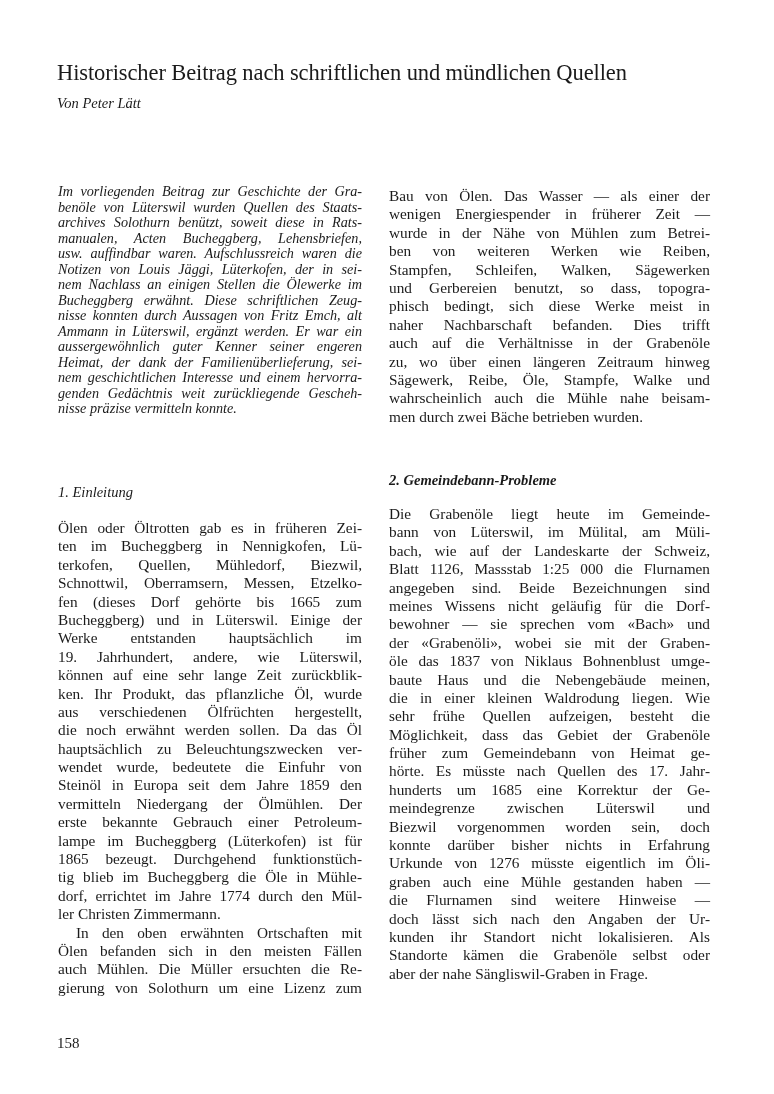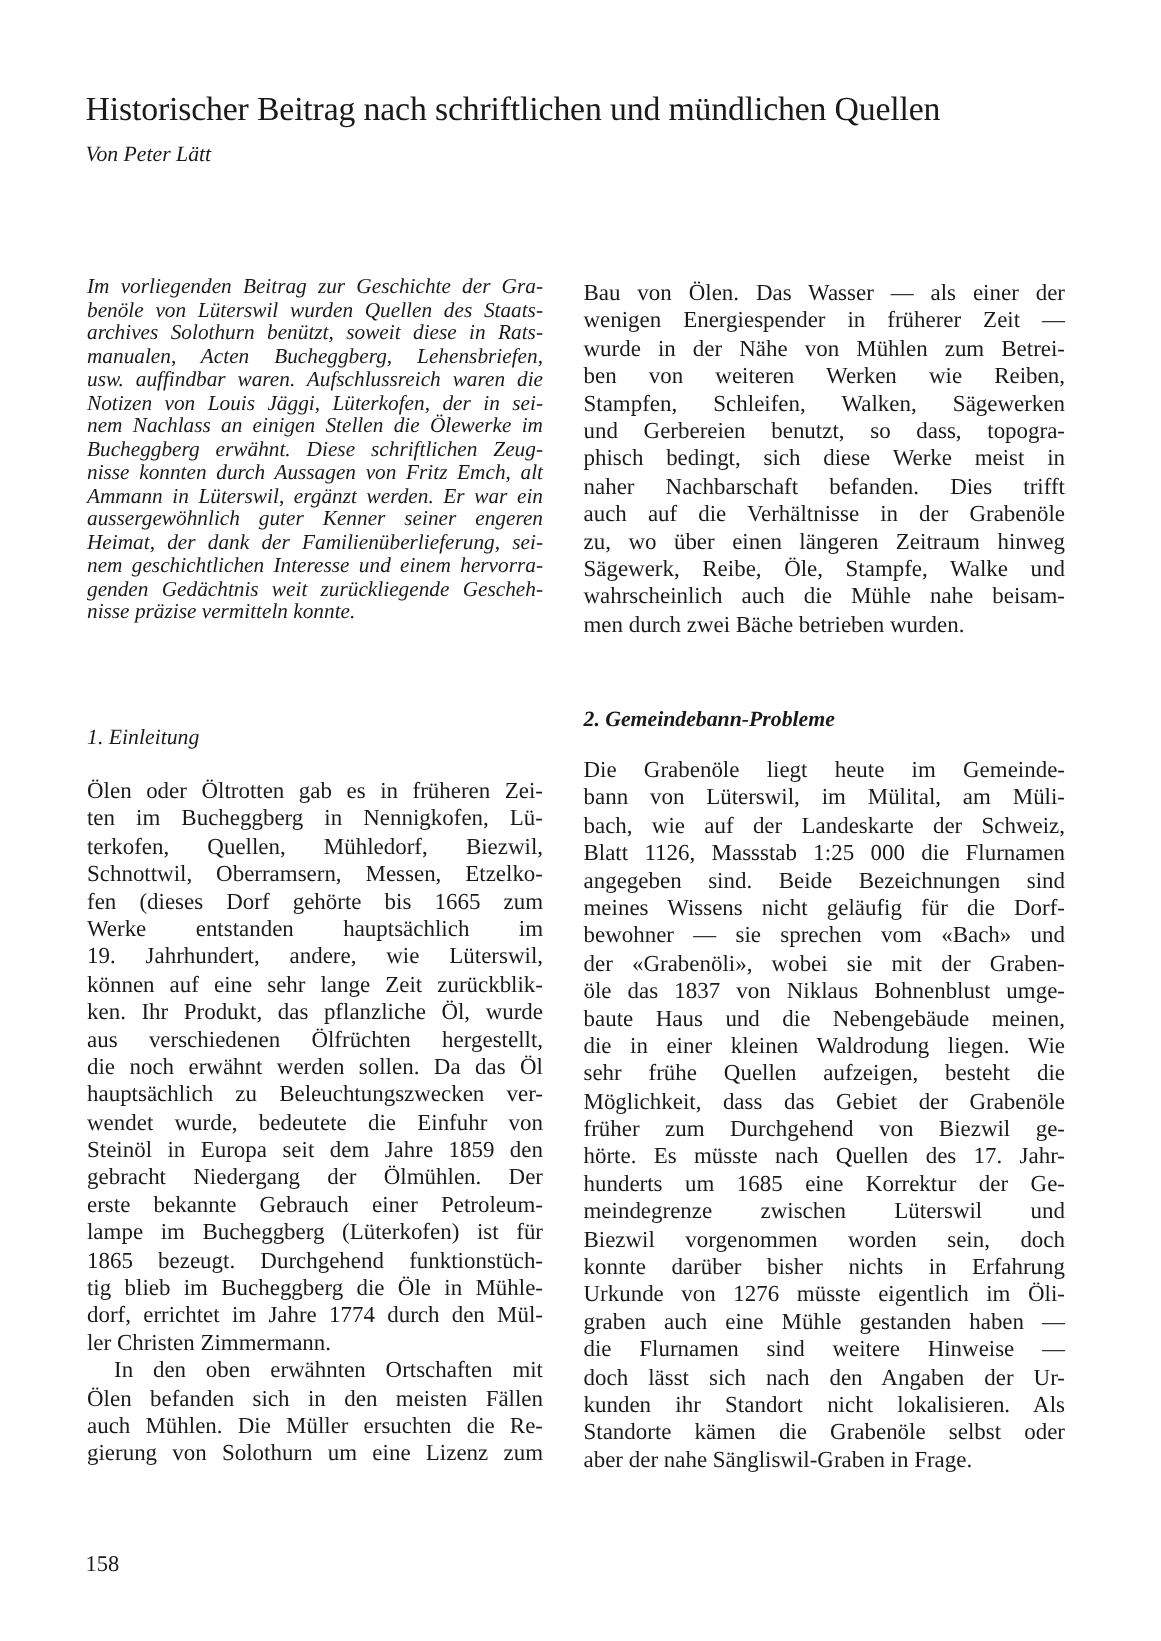--- a/index.html
+++ b/index.html
@@ -54,30 +54,31 @@
 
 <div class="heading" style="left:58px; top:484px;">1. Einleitung</div>
 
 <div class="col col-left body-text" style="top:519px;">
   <div id="s1p1">
       <span class="line">Ölen oder Öltrotten gab es in früheren Zei-</span>
       <span class="line">ten im Bucheggberg in Nennigkofen, Lü-</span>
       <span class="line">terkofen, Quellen, Mühledorf, Biezwil,</span>
       <span class="line">Schnottwil, Oberramsern, Messen, Etzelko-</span>
       <span class="line">fen (dieses Dorf gehörte bis 1665 zum</span>
+      <span class="line">Bucheggberg) und in Lüterswil. Einige der</span>
       <span class="line">Werke entstanden hauptsächlich im</span>
       <span class="line">19. Jahrhundert, andere, wie Lüterswil,</span>
       <span class="line">können auf eine sehr lange Zeit zurückblik-</span>
       <span class="line">ken. Ihr Produkt, das pflanzliche Öl, wurde</span>
       <span class="line">aus verschiedenen Ölfrüchten hergestellt,</span>
       <span class="line">die noch erwähnt werden sollen. Da das Öl</span>
       <span class="line">hauptsächlich zu Beleuchtungszwecken ver-</span>
       <span class="line">wendet wurde, bedeutete die Einfuhr von</span>
       <span class="line">Steinöl in Europa seit dem Jahre 1859 den</span>
-      <span class="line">gebracht Niedergang der Ölmühlen. Der</span>
+      <span class="line">vermitteln Niedergang der Ölmühlen. Der</span>
       <span class="line">erste bekannte Gebrauch einer Petroleum-</span>
       <span class="line">lampe im Bucheggberg (Lüterkofen) ist für</span>
       <span class="line">1865 bezeugt. Durchgehend funktionstüch-</span>
       <span class="line">tig blieb im Bucheggberg die Öle in Mühle-</span>
       <span class="line">dorf, errichtet im Jahre 1774 durch den Mül-</span>
       <span class="line last">ler Christen Zimmermann.</span>
     </div>
   <div id="s1p2">
       <span class="line indent">In den oben erwähnten Ortschaften mit</span>
       <span class="line">Ölen befanden sich in den meisten Fällen</span>
@@ -113,21 +114,21 @@
       <span class="line">Blatt 1126, Massstab 1:25 000 die Flurnamen</span>
       <span class="line">angegeben sind. Beide Bezeichnungen sind</span>
       <span class="line">meines Wissens nicht geläufig für die Dorf-</span>
       <span class="line">bewohner — sie sprechen vom «Bach» und</span>
       <span class="line">der «Grabenöli», wobei sie mit der Graben-</span>
       <span class="line">öle das 1837 von Niklaus Bohnenblust umge-</span>
       <span class="line">baute Haus und die Nebengebäude meinen,</span>
       <span class="line">die in einer kleinen Waldrodung liegen. Wie</span>
       <span class="line">sehr frühe Quellen aufzeigen, besteht die</span>
       <span class="line">Möglichkeit, dass das Gebiet der Grabenöle</span>
-      <span class="line">früher zum Durchgehend von Biezwil ge-</span>
+      <span class="line">früher zum Gemeindebann von Heimat ge-</span>
       <span class="line">hörte. Es müsste nach Quellen des 17. Jahr-</span>
       <span class="line">hunderts um 1685 eine Korrektur der Ge-</span>
       <span class="line">meindegrenze zwischen Lüterswil und</span>
       <span class="line">Biezwil vorgenommen worden sein, doch</span>
       <span class="line">konnte darüber bisher nichts in Erfahrung</span>
       <span class="line">Urkunde von 1276 müsste eigentlich im Öli-</span>
       <span class="line">graben auch eine Mühle gestanden haben —</span>
       <span class="line">die Flurnamen sind weitere Hinweise —</span>
       <span class="line">doch lässt sich nach den Angaben der Ur-</span>
       <span class="line">kunden ihr Standort nicht lokalisieren. Als</span>

